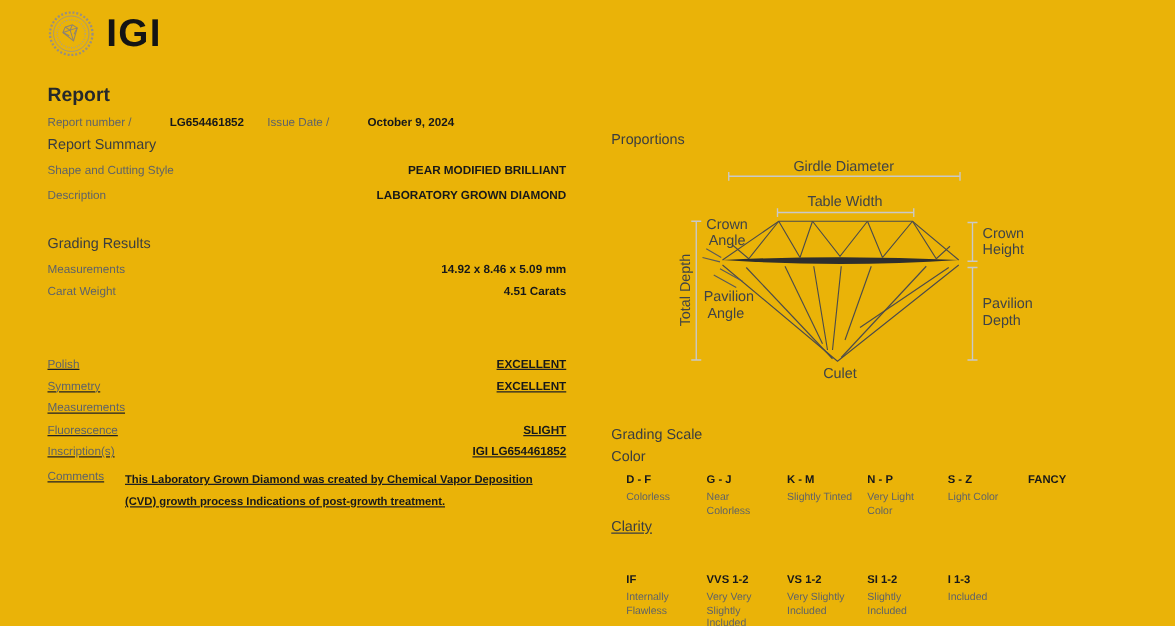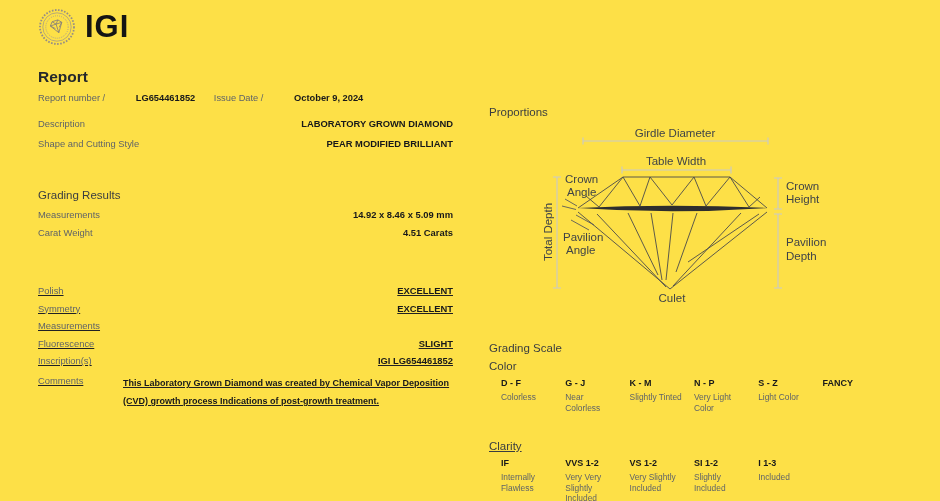--- a/index.html
+++ b/index.html
@@ -1,37 +1,37 @@
 <!DOCTYPE html>
 <html><head>
 <meta charset="utf-8">
 <style>
   * { margin:0; padding:0; box-sizing:border-box; }
   html,body { background:#ffffff; }
   .page {
-    position:relative; width:940px; height:501px; background:#fde047;
+    position:relative; width:940px; height:501px; background:#eab308;
     font-family:"Liberation Sans", sans-serif; color:#202124; overflow:hidden;
   }
   
   .logo-row { position:absolute; left:38px; top:8px; display:flex; align-items:center; }
   .brand { font-size:31px; font-weight:700; letter-spacing:1px; color:#141414; margin-left:9px; line-height:38px; }
   
   .abs { position:absolute; }
   .h1 { font-size:15.5px; font-weight:600; color:#25282b; }
   .meta { font-size:9.3px; color:#5f6368; }
   .meta b { color:#17181a; font-weight:700;margin-left:28px; }
   .meta .gap { display:inline-block; width:16px; }
   .h2 { font-size:11.5px; font-weight:500; color:#3a3d40; }
   .rows { margin-top:8px; width:415px; }
   .row { display:flex; justify-content:space-between; align-items:baseline; }
   .row.h20 { height:20px; }
   .row.h17 { height:17.6px; }
   .lbl { font-size:9.4px; color:#5f6368; }
   .val { font-size:9.4px; font-weight:700; color:#17181a; text-align:right; }
-  .comments-row { display:flex; width:415px; margin-top:1px;gap:23px; }
+  .comments-row { display:flex; width:415px; margin-top:1px; }
   .comments-row .lbl { width:62px; flex:none; padding-top:1px; }
   .comments-text { width:356px; font-size:9px; font-weight:700; color:#17181a; line-height:18px; }
   
   .scale-grid { display:grid; }
   .grid6 { grid-template-columns:repeat(6,64.3px); }
   .grid5 { grid-template-columns:repeat(5,64.3px); }
   .grade { font-size:9px; font-weight:700; color:#17181a; margin-bottom:4px; }
   .gdesc { font-size:8.4px; color:#5f6368; line-height:10.5px; white-space:pre-line; }
   svg text { font-family:"Liberation Sans", sans-serif; font-size:11.5px; fill:#3f4347; }
 </style>
@@ -55,28 +55,29 @@
 
   <div class="abs h1" style="left:38px; top:68px;">Report</div>
   <div class="abs meta" style="left:38px; top:93px;">
     <span>Report number /</span>
     <b>LG654461852</b><span class="gap"></span>
     <span>Issue Date /</span>
     <b>October 9, 2024</b>
   </div>
 
   <div class="abs" style="left:38px; top:110px;">
+    <div class="h2">Report Summary</div>
     <div class="rows">
+      <div class="row h20">
+        <span class="lbl">Shape and Cutting Style</span>
+        <span class="val">PEAR MODIFIED BRILLIANT</span>
+      </div>
       <div class="row h20">
         <span class="lbl">Description</span>
         <span class="val">LABORATORY GROWN DIAMOND</span>
-      </div>
-      <div class="row h20">
-        <span class="lbl">Shape and Cutting Style</span>
-        <span class="val">PEAR MODIFIED BRILLIANT</span>
       </div>
     </div>
   </div>
 
   <div class="abs" style="left:38px; top:189px;">
     <div class="h2">Grading Results</div>
     <div class="rows">
       <div class="row h17">
         <span class="lbl">Measurements</span>
         <span class="val">14.92 x 8.46 x 5.09 mm</span>
@@ -177,21 +178,21 @@
     <div class="gdesc">Colorless</div>
     <div class="gdesc">Near
 Colorless</div>
     <div class="gdesc">Slightly Tinted</div>
     <div class="gdesc">Very Light
 Color</div>
     <div class="gdesc">Light Color</div>
     <div class="gdesc"></div>
   </div>
 
-  <div class="abs h2" style="left:489px; top:440px;text-decoration:underline;">Clarity</div>
+  <div class="abs h2" style="left:489px; top:416px;text-decoration:underline;">Clarity</div>
 
   <div class="abs scale-grid grid5" style="left:501px; top:458px;">
     <div class="grade">IF</div>
     <div class="grade">VVS 1-2</div>
     <div class="grade">VS 1-2</div>
     <div class="grade">SI 1-2</div>
     <div class="grade">I 1-3</div>
     <div class="gdesc">Internally
 Flawless</div>
     <div class="gdesc">Very Very

